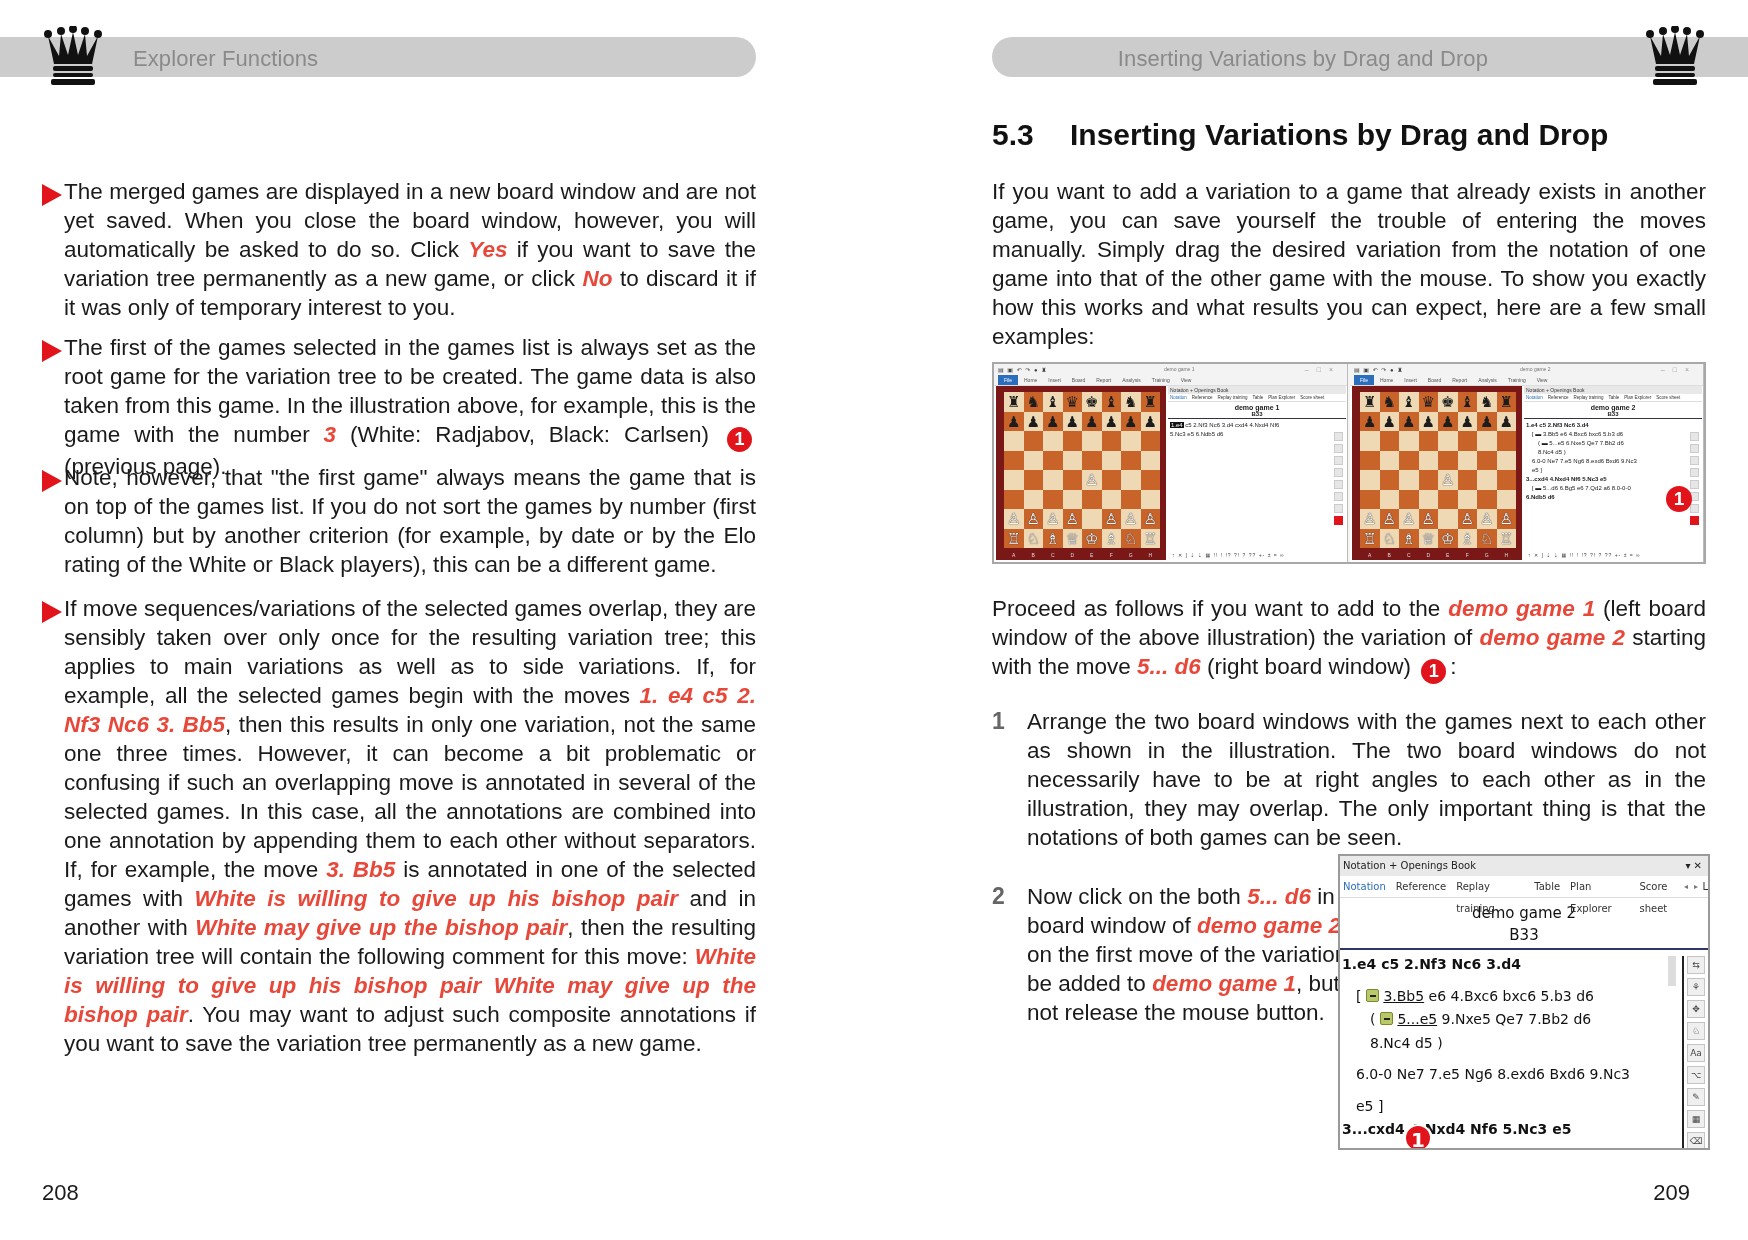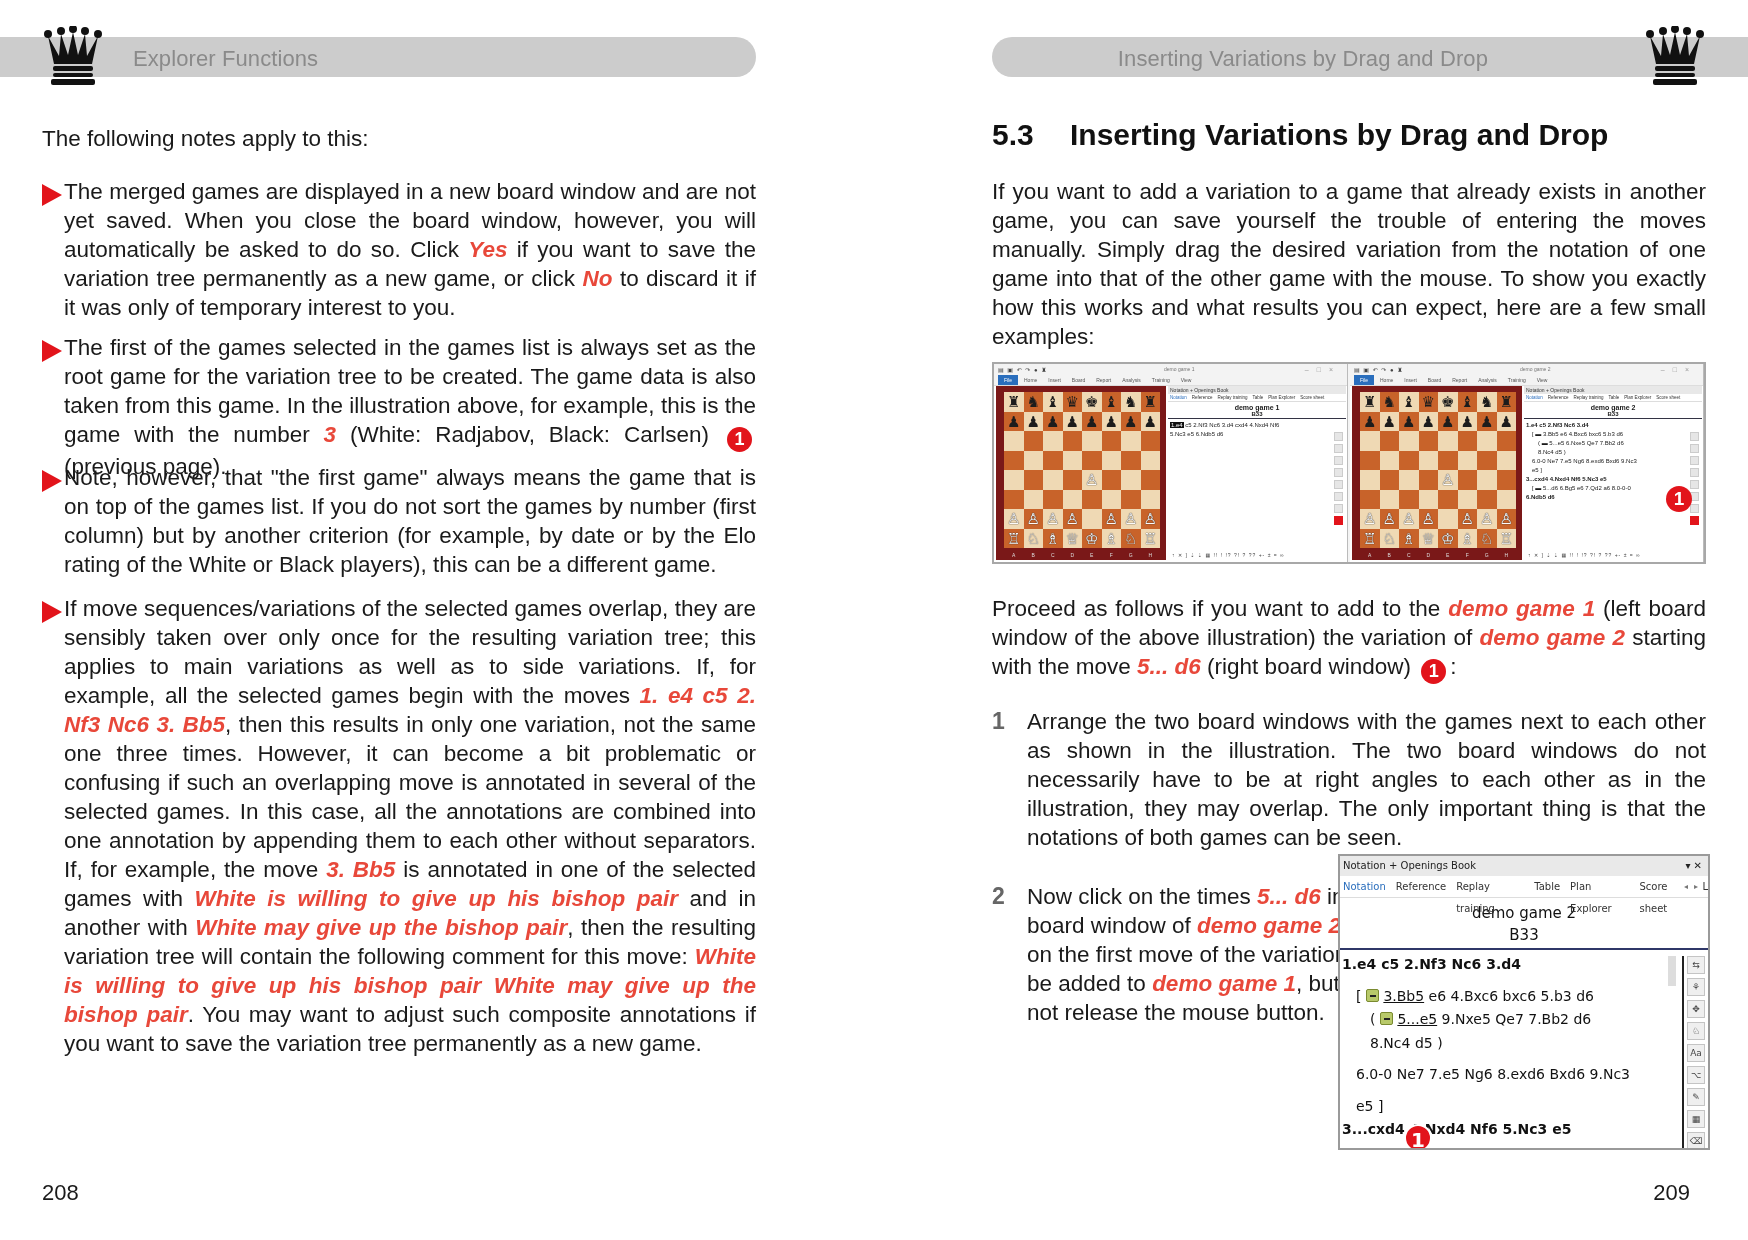--- a/index.html
+++ b/index.html
@@ -118,21 +118,20 @@
       <circle cx="31" cy="3" r="4" fill="#111"></circle>
       <circle cx="43" cy="5" r="4" fill="#111"></circle>
       <circle cx="56" cy="8" r="4" fill="#111"></circle>
     <path d="M6 10 L12 38 L50 38 L56 10 L45 30 L43 8 L36 29 L31 6 L26 29 L19 8 L17 30 Z" fill="#111"></path>
     <rect x="11" y="40" width="40" height="5" rx="2" fill="#111"></rect>
     <rect x="11" y="47" width="40" height="4" rx="2" fill="#111"></rect>
     <rect x="9" y="53" width="44" height="6" rx="2" fill="#111"></rect>
   </svg>
   <div class="header-title">Explorer Functions</div>
 
-  <div class="intro body-text">The following notes apply to this:</div>
 
   <div class="bullet body-text" style="top:177px">
     <span class="arrow"></span>
     <div class="btext rich"><span>The merged games are displayed in a new board window and are not yet saved. When you close the board window, however, you will automatically be asked to do so. Click </span><span class="red">Yes</span><span> if you want to save the variation tree permanently as a new game, or click </span><span class="red">No</span><span> to discard it if it was only of temporary interest to you.</span></div>
   </div>
   <div class="bullet body-text" style="top:333px">
     <span class="arrow"></span>
     <div class="btext rich"><span>The first of the games selected in the games list is always set as the root game for the variation tree to be created. The game data is also taken from this game. In the illustration above, for example, this is the game with the number </span><span class="red">3</span><span> (White: Radjabov, Black: Carlsen) </span><span class="callout">1</span><span> (previous page).</span></div>
   </div>
   <div class="bullet body-text" style="top:463px">
@@ -555,21 +554,21 @@
   </div>
 
   <div class="rp body-text rich" style="top:594px"><span>Proceed as follows if you want to add to the </span><span class="red">demo game 1</span><span> (left board window of the above illustration) the variation of </span><span class="red">demo game 2</span><span> starting with the move </span><span class="red">5... d6</span><span> (right board window) </span><span class="callout">1</span><span>:</span></div>
 
   <div class="step step1 body-text">
     <span class="snum">1</span>
     <div class="stext rich"><span>Arrange the two board windows with the games next to each other as shown in the illustration. The two board windows do not necessarily have to be at right angles to each other as in the illustration, they may overlap. The only important thing is that the notations of both games can be seen.</span></div>
   </div>
   <div class="step step2 body-text">
     <span class="snum">2</span>
-    <div class="stext rich"><span>Now click on the times </span><span class="red">5... d6</span><span> in the board window of </span><span class="red">demo game 2</span><span>, i.e. on the first move of the variation to be added to </span><span class="red">demo game 1</span><span>, but do not release the mouse button.</span></div>
+    <div class="stext rich"><span>Now click on the both </span><span class="red">5... d6</span><span> in the board window of </span><span class="red">demo game 2</span><span>, i.e. on the first move of the variation to be added to </span><span class="red">demo game 1</span><span>, but do not release the mouse button.</span></div>
   </div>
 
   <div class="page-number">209</div>
 </div>
 
 <div class="bigpanel">
   <div class="bp-title">
     <span>Notation + Openings Book</span>
     <span class="ctrls">▾ ✕</span>
   </div>

